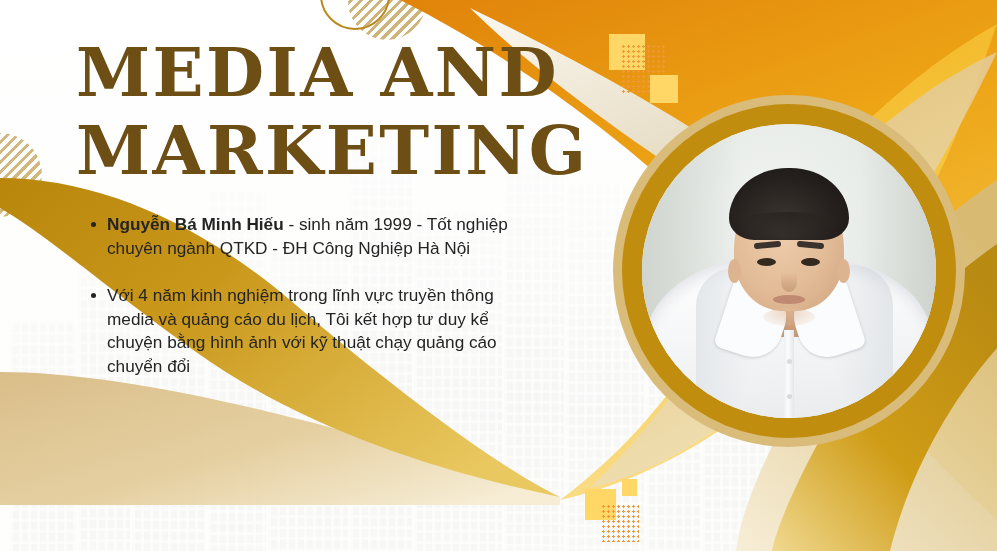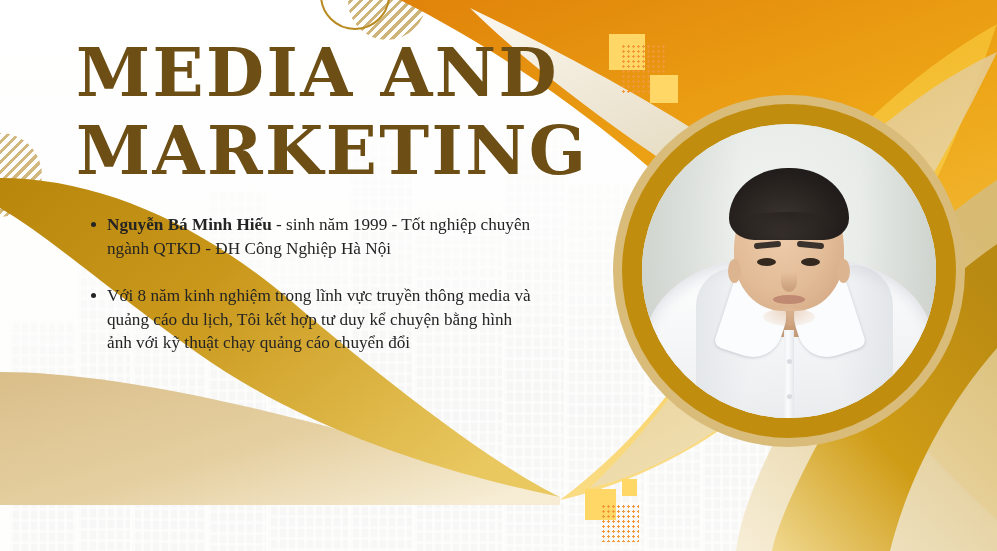--- a/index.html
+++ b/index.html
@@ -94,21 +94,20 @@
     left:88px; top:213px;
     width:450px;
     color:#242424;
     font-size:17.2px;
     line-height:23.5px;
   }
   .bullet {
     position:relative;
     padding-left:19px;
     margin-bottom:0;
-    font-family:Liberation Serif, serif;
   }
   .bullet::before {
     content:"";
     position:absolute;
     left:3px; top:9px;
     width:5px; height:5px;
     border-radius:50%;
     background:#242424;
   }
   .bullet b { font-weight:700; }
@@ -379,21 +378,21 @@
 
   <div class="title">MEDIA AND
 MARKETING</div>
 
   <div class="bullets">
     <div class="bullet">
       <b>Nguyễn Bá Minh Hiếu</b><span> - sinh năm 1999 - Tốt nghiệp chuyên ngành QTKD - ĐH Công Nghiệp Hà Nội</span>
     </div>
     <div class="gap"></div>
     <div class="bullet">
-      <span>Với 8 năm kinh nghiệm trong lĩnh vực truyền thông media và quảng cáo du lịch, Tôi kết hợp tư duy kể chuyện bằng hình ảnh với kỹ thuật chạy quảng cáo chuyển đổi</span>
+      <span>Với 4 năm kinh nghiệm trong lĩnh vực truyền thông media và quảng cáo du lịch, Tôi kết hợp tư duy kể chuyện bằng hình ảnh với kỹ thuật chạy quảng cáo chuyển đổi</span>
     </div>
   </div>
 
   <div class="photo-frame">
     <div class="ring2">
       <div class="inner">
         <div class="portrait">
           <div class="wall"></div>
           <div class="shadow-l"></div>
           <div class="shadow-r"></div>

